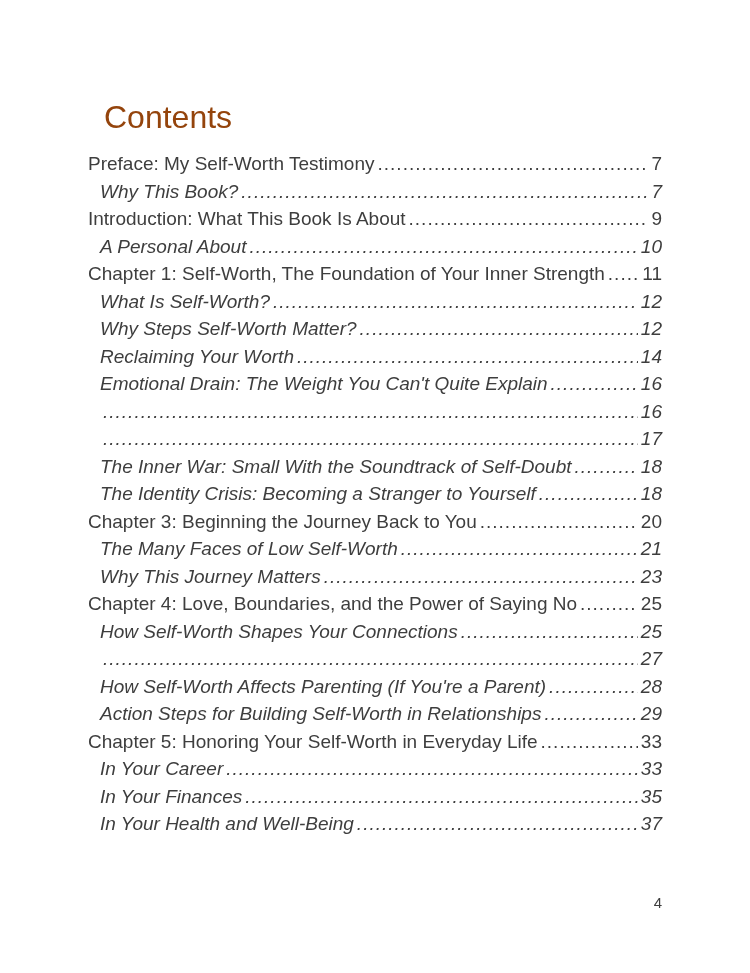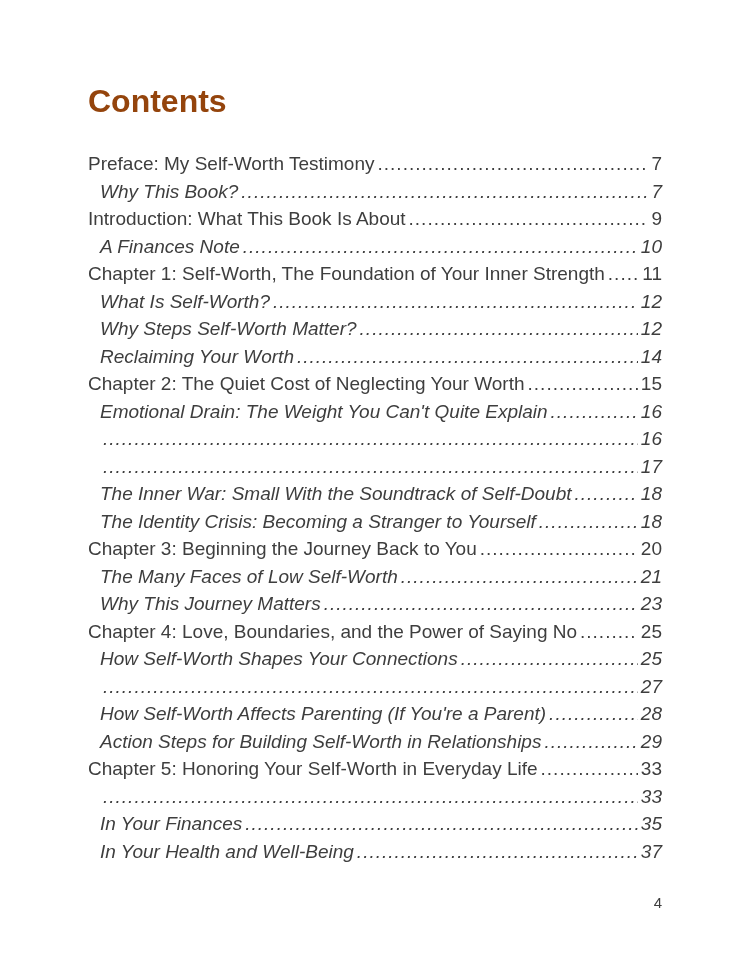--- a/index.html
+++ b/index.html
@@ -18,24 +18,24 @@
     position: relative;
     width: 750px;
     height: 973px;
     background: var(--page-bg);
     overflow: hidden;
   }
   .doc-title {
     position: absolute;
     top: 85px;
     left: 88px;
-    margin: 0;
+    margin: 16px;
     font-size: 32px;
     line-height: 1;
-    font-weight: 700;
+    font-weight: 400;
     color: var(--title-color);
   }
   .toc {
     position: absolute;
     top: 150px;
     left: 88px;
     right: 88px;
   }
   .toc-row {
     display: flex;
@@ -90,21 +90,21 @@
     <span class="toc-label">Why This Book?</span>
     <span class="toc-leader"></span>
     <span class="toc-page">7</span>
   </div>
       <div class="toc-row level-1">
     <span class="toc-label">Introduction: What This Book Is About</span>
     <span class="toc-leader"></span>
     <span class="toc-page">9</span>
   </div>
       <div class="toc-row level-2">
-    <span class="toc-label">A Finances Note</span>
+    <span class="toc-label">A Personal About</span>
     <span class="toc-leader"></span>
     <span class="toc-page">10</span>
   </div>
       <div class="toc-row level-1">
     <span class="toc-label">Chapter 1: Self-Worth, The Foundation of Your Inner Strength</span>
     <span class="toc-leader"></span>
     <span class="toc-page">11</span>
   </div>
       <div class="toc-row level-2">
     <span class="toc-label">What Is Self-Worth?</span>
@@ -114,25 +114,20 @@
       <div class="toc-row level-2">
     <span class="toc-label">Why Steps Self-Worth Matter?</span>
     <span class="toc-leader"></span>
     <span class="toc-page">12</span>
   </div>
       <div class="toc-row level-2">
     <span class="toc-label">Reclaiming Your Worth</span>
     <span class="toc-leader"></span>
     <span class="toc-page">14</span>
   </div>
-      <div class="toc-row level-1">
-    <span class="toc-label">Chapter 2: The Quiet Cost of Neglecting Your Worth</span>
-    <span class="toc-leader"></span>
-    <span class="toc-page">15</span>
-  </div>
       <div class="toc-row level-2">
     <span class="toc-label">Emotional Drain: The Weight You Can't Quite Explain</span>
     <span class="toc-leader"></span>
     <span class="toc-page">16</span>
   </div>
       <div class="toc-row level-2">
     <span class="toc-leader"></span>
     <span class="toc-page">16</span>
   </div>
       <div class="toc-row level-2">
@@ -187,20 +182,21 @@
     <span class="toc-label">Action Steps for Building Self-Worth in Relationships</span>
     <span class="toc-leader"></span>
     <span class="toc-page">29</span>
   </div>
       <div class="toc-row level-1">
     <span class="toc-label">Chapter 5: Honoring Your Self-Worth in Everyday Life</span>
     <span class="toc-leader"></span>
     <span class="toc-page">33</span>
   </div>
       <div class="toc-row level-2">
+    <span class="toc-label">In Your Career</span>
     <span class="toc-leader"></span>
     <span class="toc-page">33</span>
   </div>
       <div class="toc-row level-2">
     <span class="toc-label">In Your Finances</span>
     <span class="toc-leader"></span>
     <span class="toc-page">35</span>
   </div>
       <div class="toc-row level-2">
     <span class="toc-label">In Your Health and Well-Being</span>

